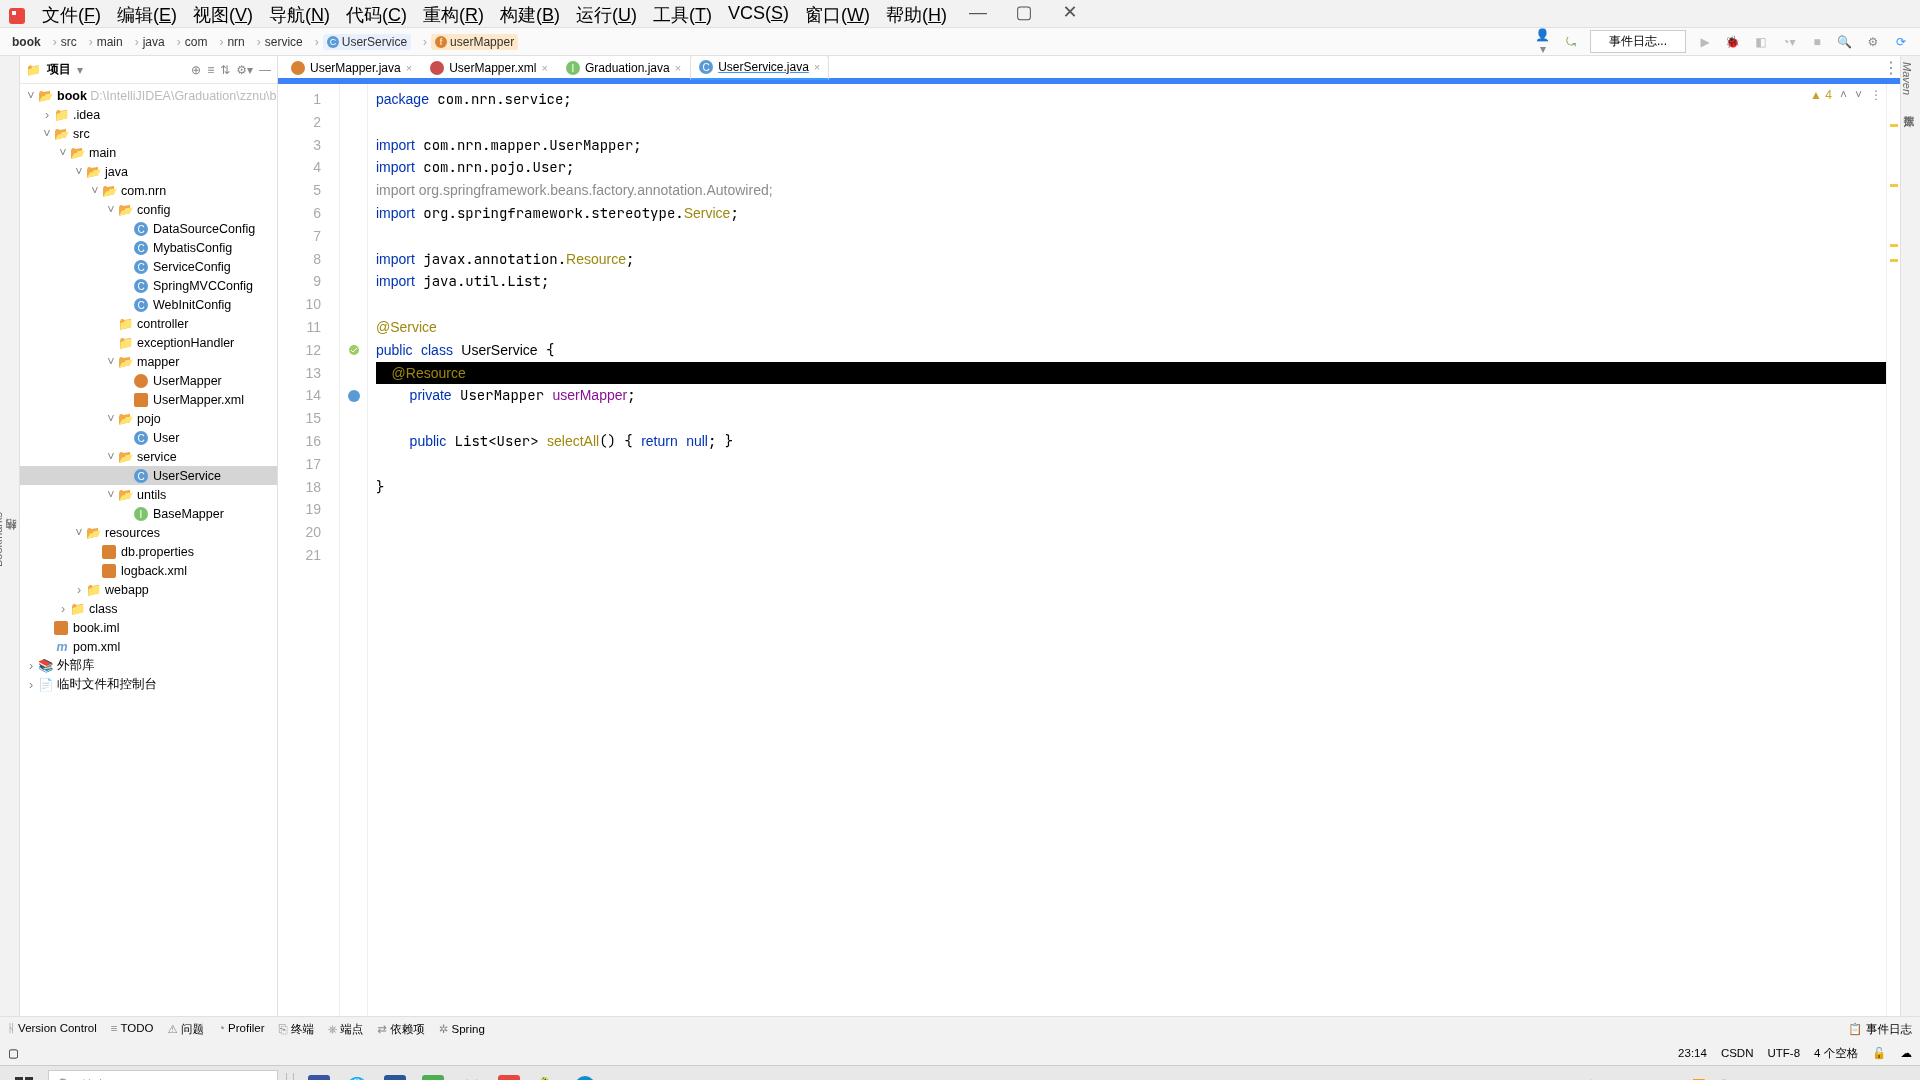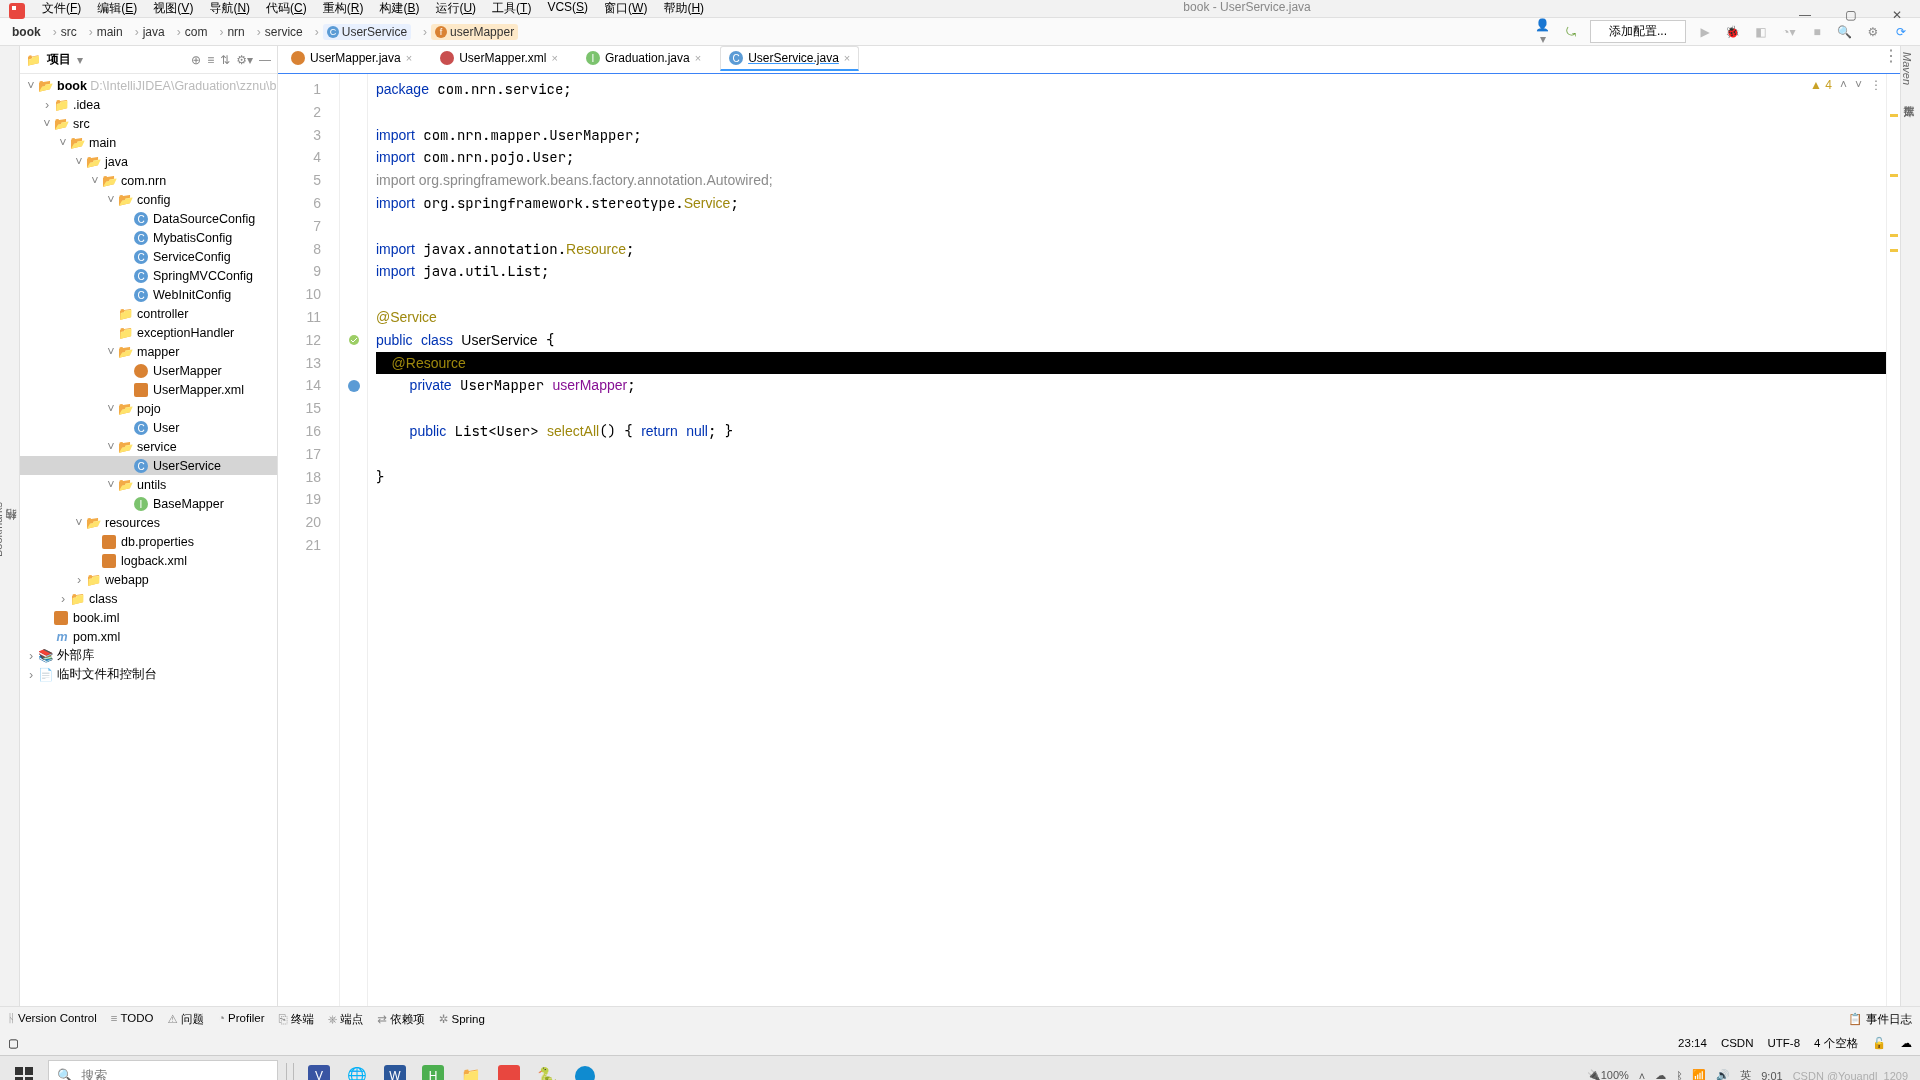--- a/index.html
+++ b/index.html
@@ -1,17 +1,17 @@
 <!DOCTYPE html>
 <html><head>
 <meta charset="utf-8">
 <style>
 * { margin:0; padding:0; box-sizing:border-box; font-family:"Segoe UI","Microsoft YaHei",sans-serif; }
 html,body { width:1920px; height:1080px; overflow:hidden; background:#f2f2f2; }
-.menubar { height:18px; background:#f2f2f2; display:flex; align-items:flex-start; font-size:12px; border-bottom:1px solid #e0e0e0; }
+.menubar { height:28px; background:#f2f2f2; display:flex; align-items:flex-end; font-size:18px; border-bottom:1px solid #e0e0e0; }
 .menubar .app-icon { width:22px; height:22px; margin:0 6px; display:flex; align-items:center; justify-content:center; }
 .menubar .mi { padding:0 8px; cursor:default; }
 .menubar .mi u { text-decoration:underline; }
 .menubar .title { flex:1; text-align:center; color:#888; }
 .winbtn { width:46px; height:30px; display:flex; align-items:center; justify-content:center; color:#555; }
 .navbar { height:28px; background:#fafafa; border-bottom:1px solid #e0e0e0; display:flex; align-items:center; font-size:12px; padding-left:8px; }
 .crumb { display:flex; align-items:center; padding:0 4px; color:#333; }
 .crumb .chev { color:#aaa; margin:0 4px; }
 .crumb .pill { background:#e8f0fe; border-radius:3px; padding:1px 4px; display:flex; align-items:center; gap:3px; }
 .nav-right { margin-left:auto; display:flex; align-items:center; gap:10px; padding-right:10px; }
@@ -26,21 +26,21 @@
 .side-head .spacer { flex:1; }
 .side-head .ico { color:#888; cursor:default; }
 .tree { flex:1; overflow:auto; font-size:12.5px; padding-top:2px; }
 .tn { display:flex; align-items:center; height:19px; padding-left:0; white-space:nowrap; }
 .tn .ar { width:14px; text-align:center; color:#888; }
 .tn .fi { width:16px; text-align:center; margin-right:3px; }
 .tn.sel { background:#d5d5d5; }
 .folder { color:#D6AB5A; }
 .folder-blue { color:#6aa1d8; }
 .editor { flex:1; display:flex; flex-direction:column; background:#fff; }
-.tabs { height:28px; display:flex; align-items:flex-start; border-bottom:1px solid #3b82f6; padding-left:4px; gap:10px; }
+.tabs { height:28px; display:flex; align-items:center; border-bottom:6px solid #3b82f6; padding-left:4px; gap:0; }
 .tab { display:flex; align-items:center; gap:5px; padding:4px 8px; font-size:12px; border:1px solid transparent; border-bottom:none; cursor:default; }
 .tab.active { border-color:#e0e0e0; background:#fff; border-bottom:2px solid #3b99fc; border-top-left-radius:3px; border-top-right-radius:3px; }
 .tab.active span.lbl { text-decoration:underline; text-decoration-color:#3b99fc; }
 .tab .x { color:#aaa; font-size:11px; }
 .code-wrap { flex:1; display:flex; overflow:hidden; position:relative; }
 .lnums { width:62px; background:#fff; border-right:1px solid #eee; text-align:right; padding:4px 18px 0 0; color:#aaa; font-family:"JetBrains Mono",Consolas,monospace; font-size:14px; line-height:22.8px; }
 .gut2 { width:28px; border-right:1px solid #eee; padding-top:4px; }
 .gut2 .gi { height:22.8px; display:flex; align-items:center; justify-content:center; }
 pre.code { flex:1; padding:4px 0 0 8px; font-family:"JetBrains Mono",Consolas,monospace; font-size:14px; line-height:22.8px; white-space:pre; }
 .kw { color:#0033b3; }
@@ -80,21 +80,20 @@
       <span class="mi">导航(<u>N</u>)</span>
       <span class="mi">代码(<u>C</u>)</span>
       <span class="mi">重构(<u>R</u>)</span>
       <span class="mi">构建(<u>B</u>)</span>
       <span class="mi">运行(<u>U</u>)</span>
       <span class="mi">工具(<u>T</u>)</span>
       <span class="mi">VCS(<u>S</u>)</span>
       <span class="mi">窗口(<u>W</u>)</span>
       <span class="mi">帮助(<u>H</u>)</span>
     </div>
-  <span class="title">book - UserService.java</span>
   <div class="winbtn">—</div>
   <div class="winbtn">▢</div>
   <div class="winbtn">✕</div>
 </div>
 
 <div class="navbar">
   <div id="crumbs" style="display:flex;align-items:center">
       <span class="crumb">
         <b>book</b>
       </span>
@@ -121,21 +120,21 @@
         <svg width="12" height="12">
           <circle cx="6" cy="6" r="6" fill="#d98233"></circle>
           <text x="6" y="9" font-size="9" fill="#fff" text-anchor="middle">f</text>
         </svg>
         <span>userMapper</span>
       </span>
     </span>
   <div class="nav-right">
     <span class="tb-icon">👤▾</span>
     <span class="tb-icon" style="color:#6a9f3a">⤿</span>
-    <span class="cfg">添加配置...</span>
+    <span class="cfg">事件日志...</span>
     <span class="tb-icon" style="color:#bbb">▶</span>
     <span class="tb-icon" style="color:#bbb">🐞</span>
     <span class="tb-icon" style="color:#bbb">◧</span>
     <span class="tb-icon" style="color:#bbb">◔▾</span>
     <span class="tb-icon" style="color:#bbb">■</span>
     <span class="tb-icon">🔍</span>
     <span class="tb-icon">⚙</span>
     <span class="tb-icon" style="color:#3b99fc">⟳</span>
   </div>
 </div>

